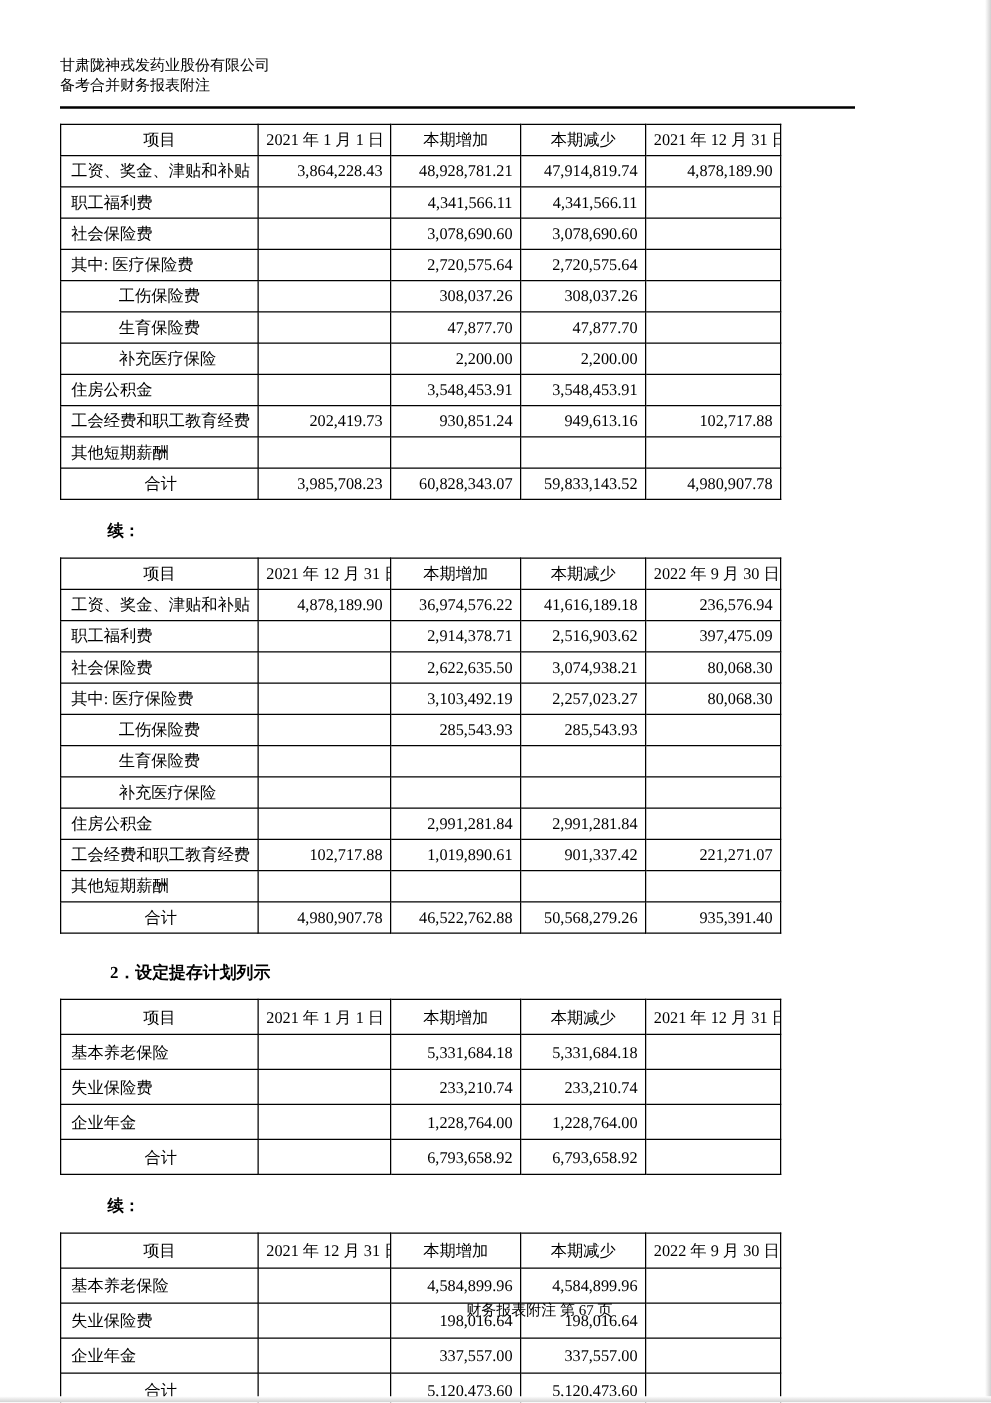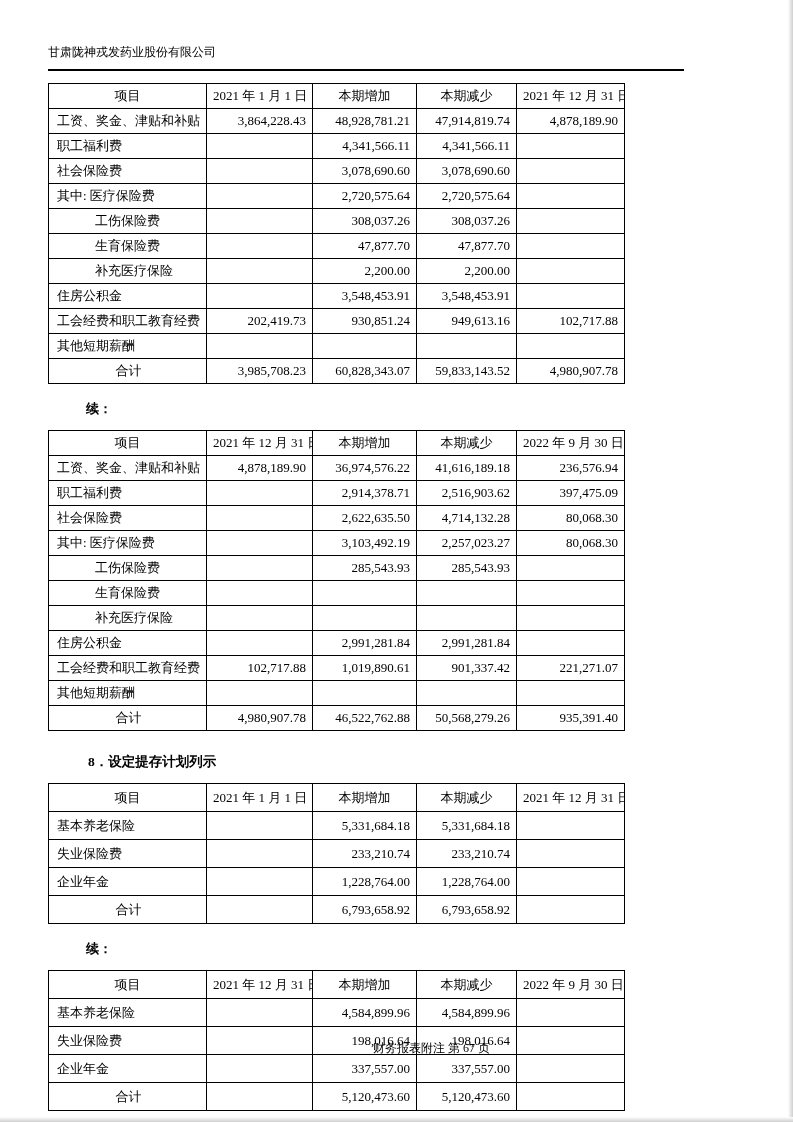--- a/index.html
+++ b/index.html
@@ -50,20 +50,21 @@
   }
 </style>
 </head>
 <body>
 
 <div class="page">
   <div class="content">
 
     <div class="doc-header">
       <div>甘肃陇神戎发药业股份有限公司</div>
+      <div>备考合并财务报表附注</div>
     </div>
     <div class="header-rule"></div>
 
     <table class="fin">
         <thead>
           <tr>
             <th>项目</th>
             <th>2021 年 1 月 1 日</th>
             <th>本期增加</th>
             <th>本期减少</th>
@@ -175,21 +176,21 @@
             <td class="lbl">职工福利费</td>
             <td class="num"></td>
             <td class="num">2,914,378.71</td>
             <td class="num">2,516,903.62</td>
             <td class="num">397,475.09</td>
           </tr>
           <tr>
             <td class="lbl">社会保险费</td>
             <td class="num"></td>
             <td class="num">2,622,635.50</td>
-            <td class="num">4,714,132.28</td>
+            <td class="num">3,074,938.21</td>
             <td class="num">80,068.30</td>
           </tr>
           <tr>
             <td class="lbl">其中: 医疗保险费</td>
             <td class="num"></td>
             <td class="num">3,103,492.19</td>
             <td class="num">2,257,023.27</td>
             <td class="num">80,068.30</td>
           </tr>
           <tr>
@@ -237,21 +238,21 @@
           <tr>
             <td class="lbl ctr">合计</td>
             <td class="num">4,980,907.78</td>
             <td class="num">46,522,762.88</td>
             <td class="num">50,568,279.26</td>
             <td class="num">935,391.40</td>
           </tr>
         </tbody>
       </table>
 
-    <div class="sec-title">8．设定提存计划列示</div>
+    <div class="sec-title">2．设定提存计划列示</div>
 
     <table class="fin fin-short">
         <thead>
           <tr>
             <th>项目</th>
             <th>2021 年 1 月 1 日</th>
             <th>本期增加</th>
             <th>本期减少</th>
             <th>2021 年 12 月 31 日</th>
           </tr>

